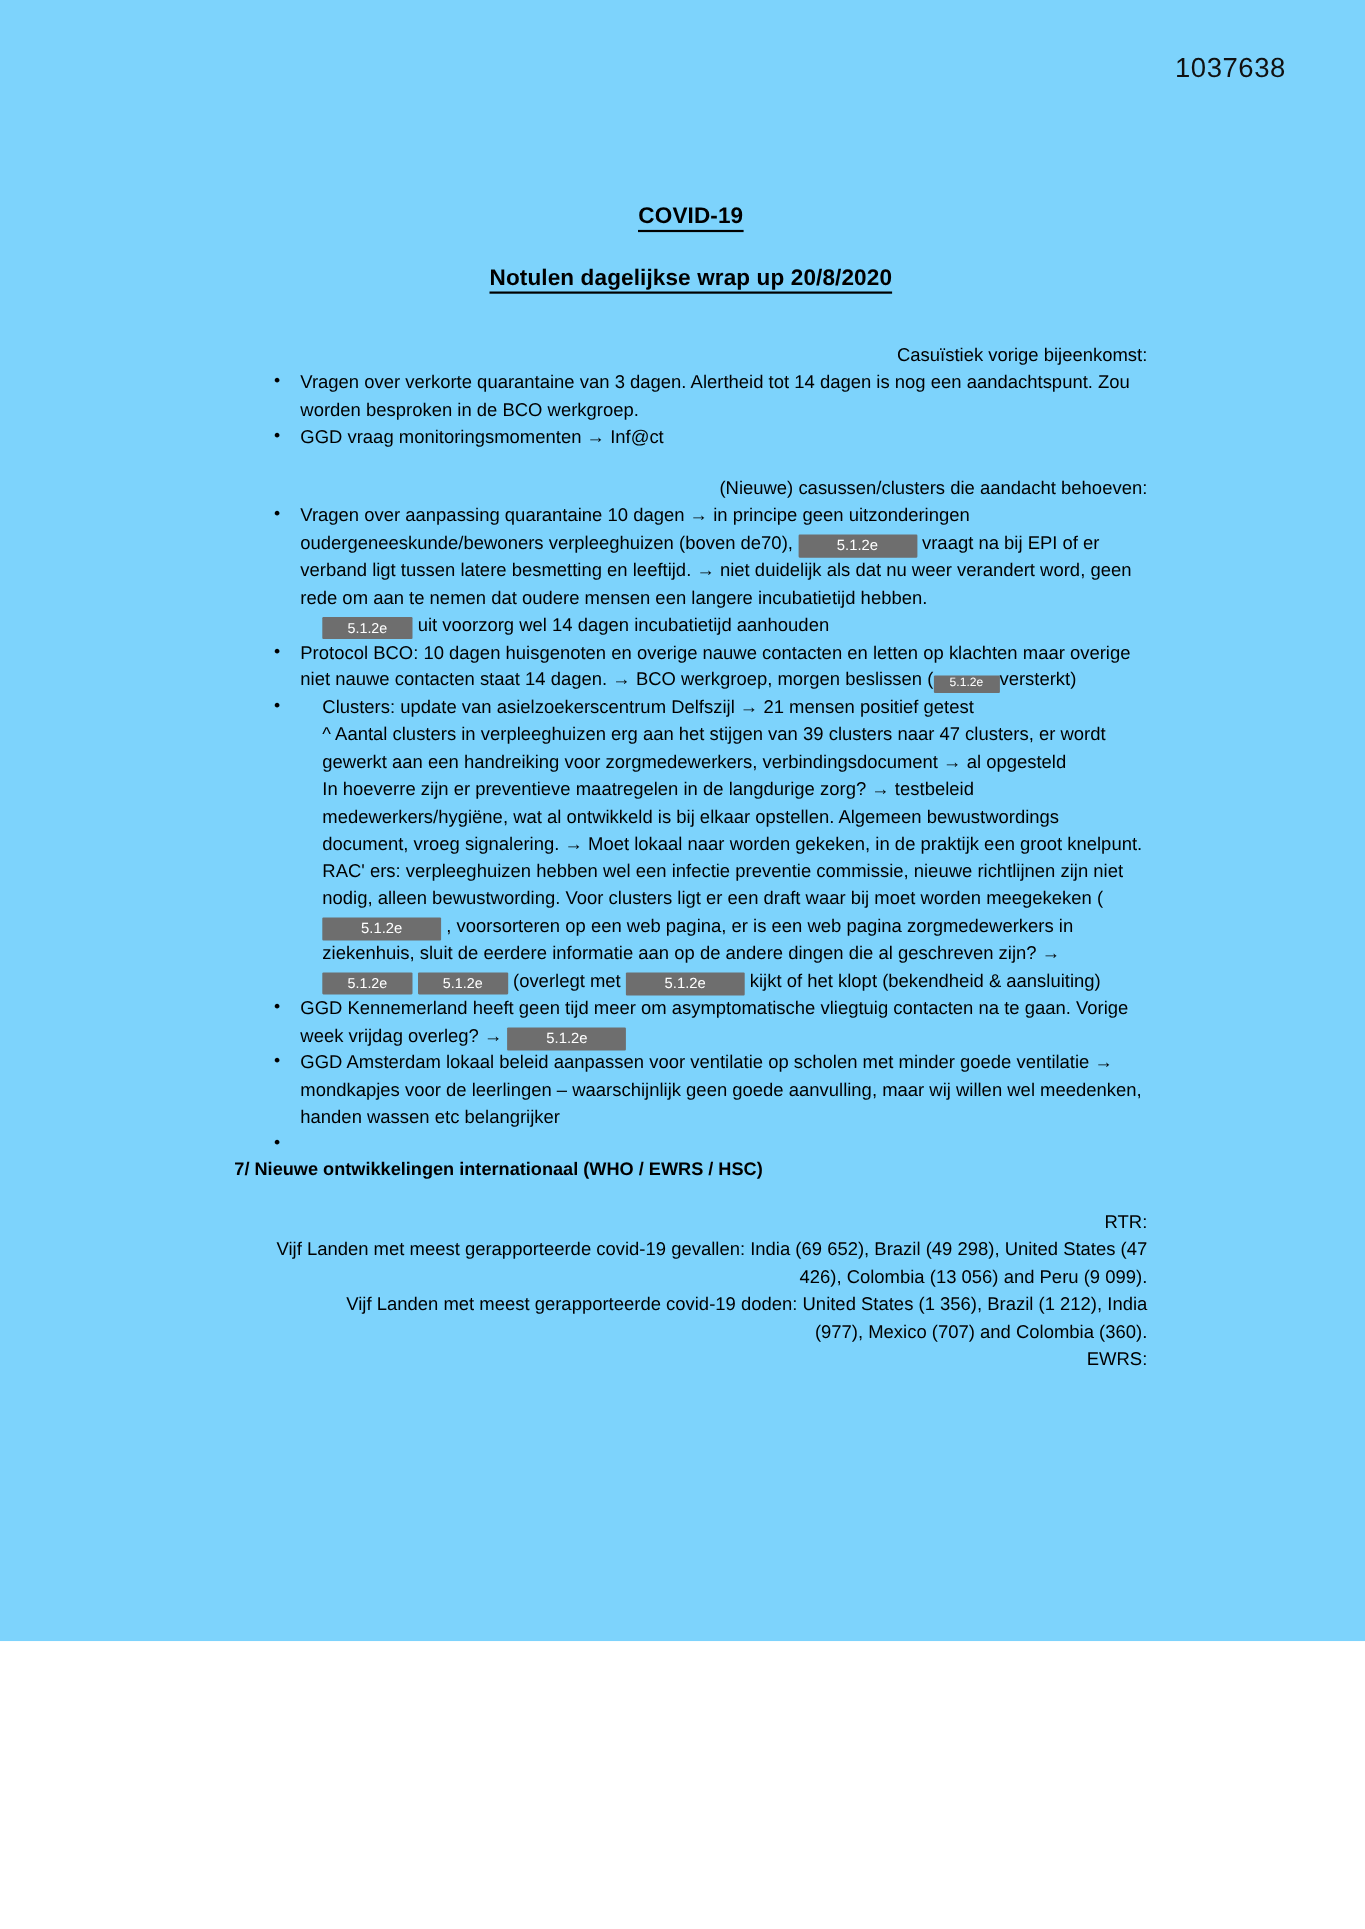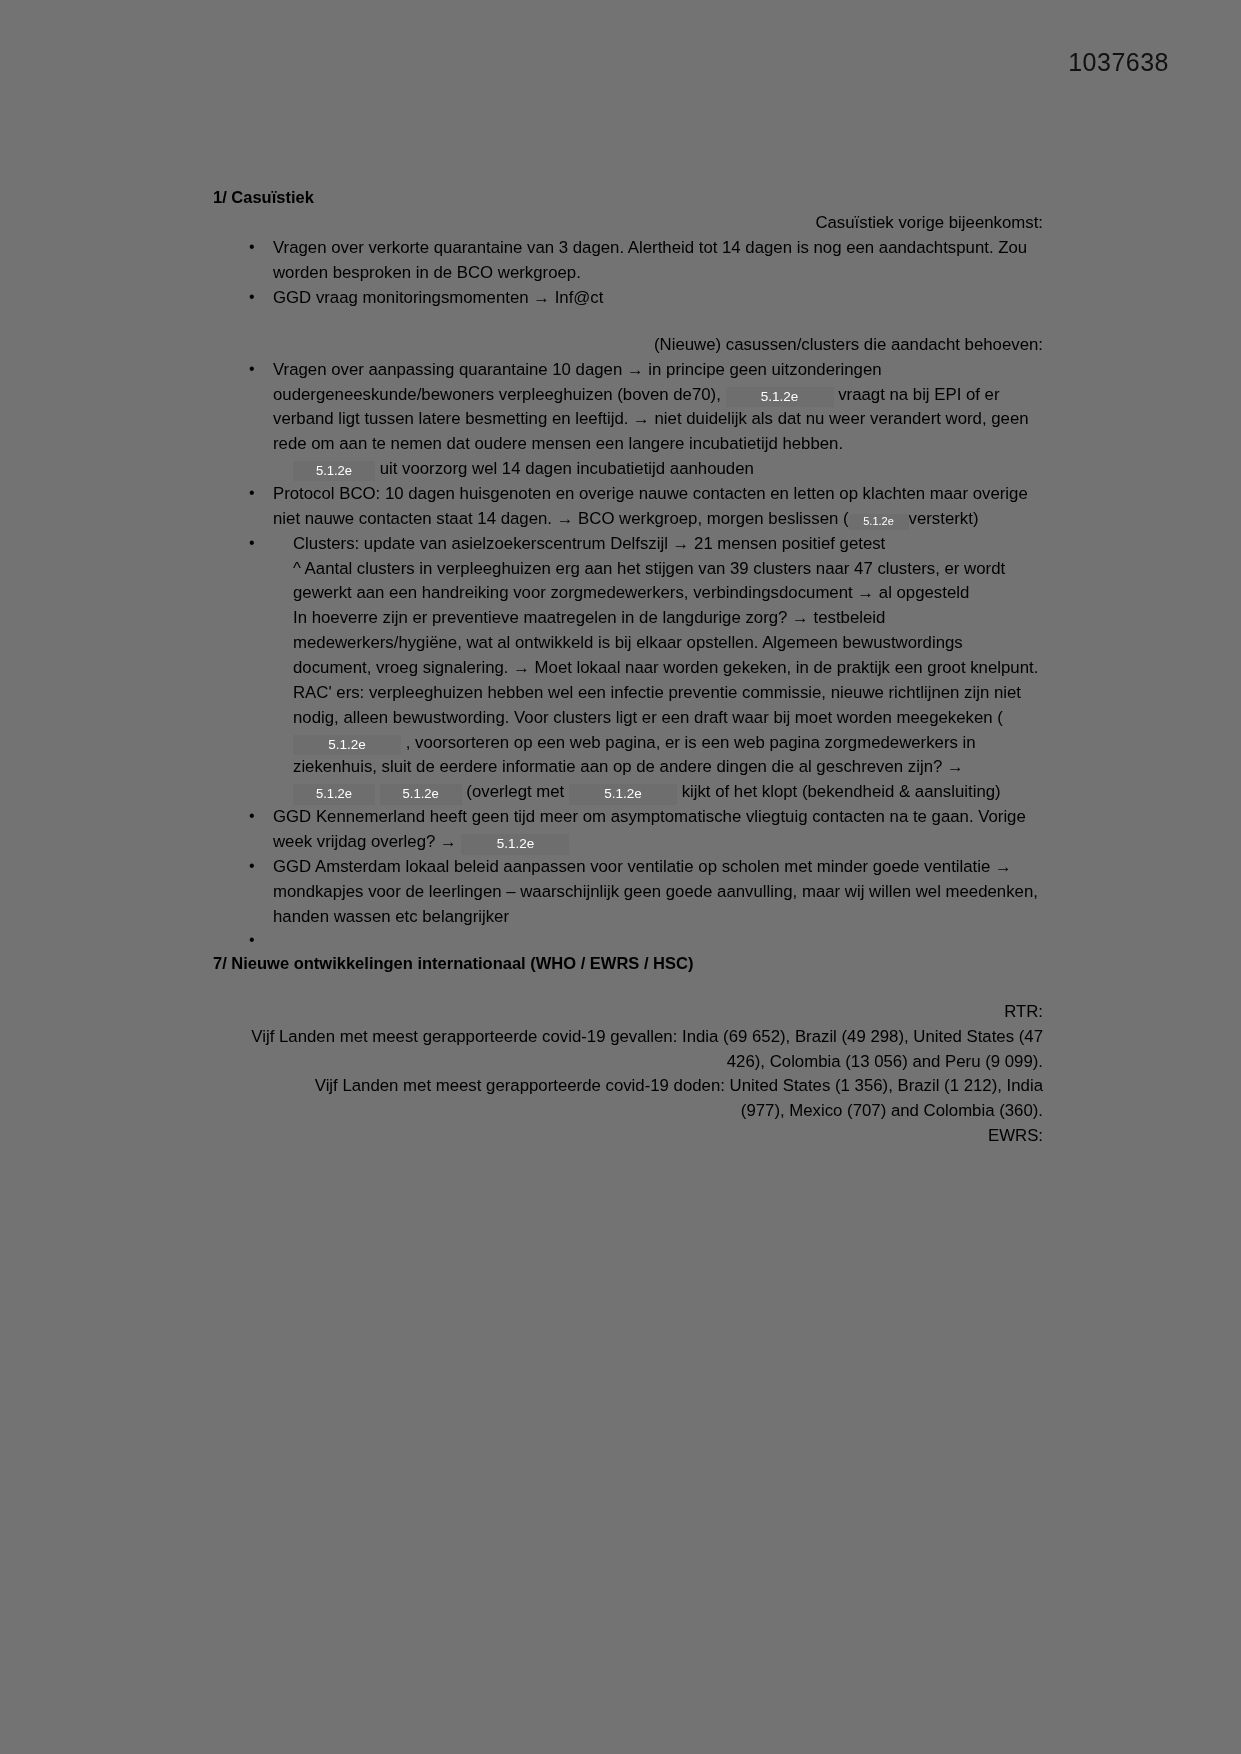--- a/index.html
+++ b/index.html
@@ -7,22 +7,22 @@
     padding: 0;
     background: #ffffff;
   }
   body {
     font-family: "Liberation Sans", sans-serif;
     color: #000000;
   }
   .page {
     position: relative;
     width: 1241px;
-    height: 1754px;
-    background: #737373;
+    height: 1492px;
+    background: #7dd3fc;
     margin: 0 auto;
     overflow: hidden;
     box-sizing: border-box;
   }
   .doc-id {
     position: absolute;
     top: 48px;
     right: 72px;
     font-size: 25px;
     letter-spacing: 0.5px;
@@ -135,23 +135,26 @@
 </style>
 </head>
 <body>
 
 <div class="page">
 
   <div class="doc-id">1037638</div>
 
   <div class="body-area">
 
+    <div class="title-block">
+      <h1 class="doc-title"><span>COVID-19</span></h1>
+      <h2 class="doc-subtitle"><span>Notulen dagelijkse wrap up 20/8/2020</span></h2>
+    </div>
 
     <div>
-      <div class="section-head">1/ Casuïstiek</div>
       <p class="para">Casuïstiek vorige bijeenkomst:</p>
 
       <ul class="bullets">
         <li><span>Vragen over verkorte quarantaine van 3 dagen. Alertheid tot 14 dagen is nog een aandachtspunt. Zou worden besproken in de BCO werkgroep.</span></li>
         <li><span>GGD vraag monitoringsmomenten → Inf@ct</span></li>
       </ul>
 
       <p class="spacer"></p>
 
       <p class="para">(Nieuwe) casussen/clusters die aandacht behoeven:</p>

